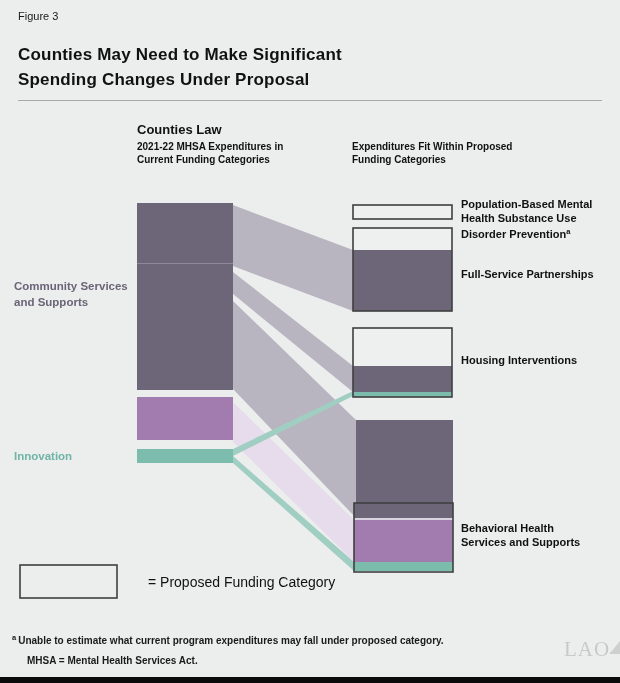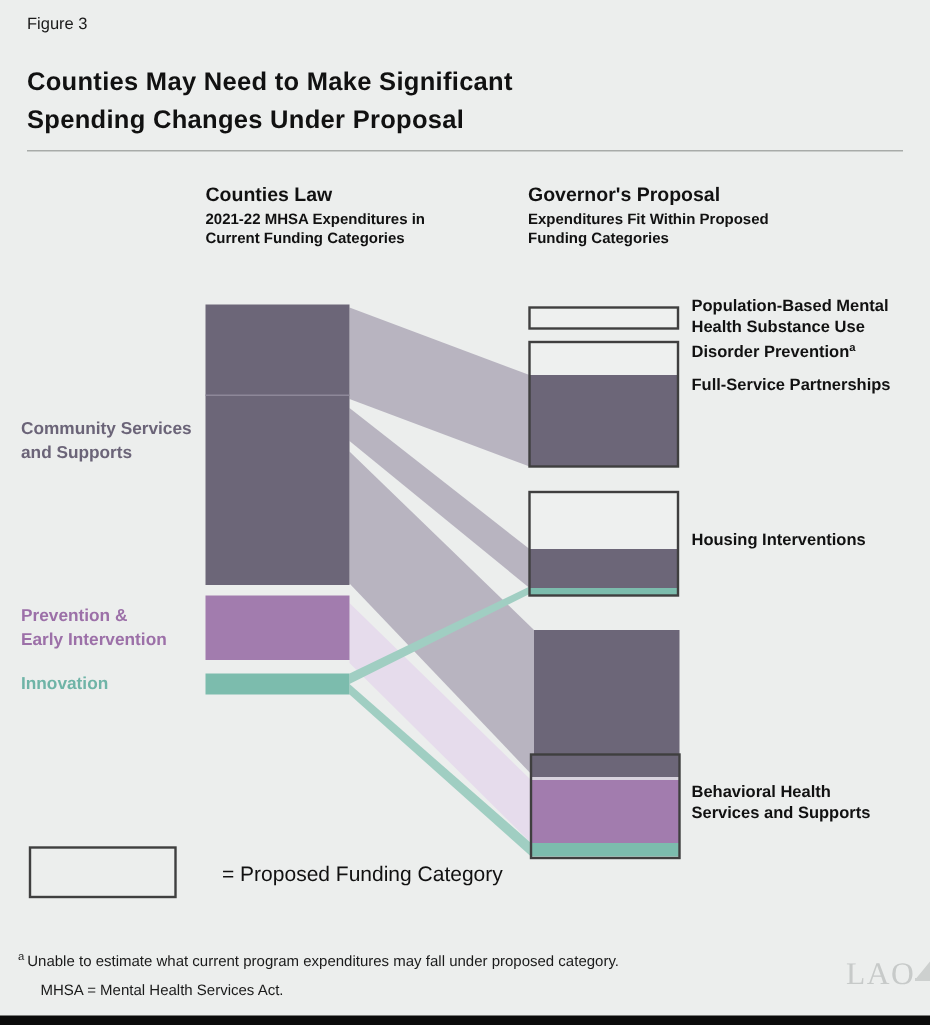--- a/index.html
+++ b/index.html
@@ -14,26 +14,26 @@
   .cl-head{left:137px;top:122px;}
   .cl-sub{left:137px;top:140px;}
   .gp-head{left:352px;top:122px;}
   .gp-sub{left:352px;top:140px;}
   .left-label{font-size:11.5px;font-weight:bold;line-height:16px;}
   .lbl-css{left:14px;top:278px;color:#6B6478;}
   .lbl-pei{left:14px;top:403px;color:#9C70A8;}
   .lbl-inn{left:14px;top:448px;color:#6FB4A7;}
   .right-label{font-size:11px;font-weight:bold;color:#111;line-height:14px;}
   .lbl-pop{left:461px;top:197px;}
-  .lbl-fsp{left:461px;top:250px;}
+  .lbl-fsp{left:461px;top:267px;}
   .lbl-housing{left:461px;top:353px;}
   .lbl-bh{left:461px;top:521px;}
   sup.sup-a{font-size:7.5px;vertical-align:4px;}
   .legend-text{left:128px;top:574px;font-size:14px;color:#111;margin-left:20px;}
-  .fn{font-size:10px;color:#1A1A1A;}
+  .fn{font-size:10px;color:#1A1A1A;font-weight:bold;}
   .fn-a{left:12px;top:633px;}
   .fn-a .sup{font-size:7.5px;vertical-align:4px;margin-right:2px;}
   .fn-mhsa{left:27px;top:655px;}
   .lao{left:564px;top:637px;font-family:"Liberation Serif", serif;font-size:21px;color:#C7CAC9;letter-spacing:1px;}
   .lao-dome{position:absolute;left:46px;top:3px;}
   .bottom-bar{left:0;bottom:0;width:620px;height:6px;background:#0B0B0B;}
   svg{display:block;}
 </style>
 </head>
 <body>
@@ -82,33 +82,28 @@
     <div>Counties May Need to Make Significant</div>
     <div>Spending Changes Under Proposal</div>
   </div>
   <div class="abs rule"></div>
 
   <div class="abs col-head cl-head">Counties Law</div>
   <div class="abs col-sub cl-sub">
     <div>2021-22 MHSA Expenditures in</div>
     <div>Current Funding Categories</div>
   </div>
-  <div class="abs col-head gp-head">Governor's Proposal</div>
   <div class="abs col-sub gp-sub">
     <div>Expenditures Fit Within Proposed</div>
     <div>Funding Categories</div>
   </div>
 
   <div class="abs left-label lbl-css">
     <div>Community Services</div>
     <div>and Supports</div>
-  </div>
-  <div class="abs left-label lbl-pei">
-    <div>Prevention &amp;</div>
-    <div>Early Intervention</div>
   </div>
   <div class="abs left-label lbl-inn">Innovation</div>
 
   <div class="abs right-label lbl-pop">
     <div>Population-Based Mental</div>
     <div>Health Substance Use</div>
     <div><span>Disorder Prevention</span><sup class="sup-a">a</sup></div>
   </div>
   <div class="abs right-label lbl-fsp">Full-Service Partnerships</div>
   <div class="abs right-label lbl-housing">Housing Interventions</div>

